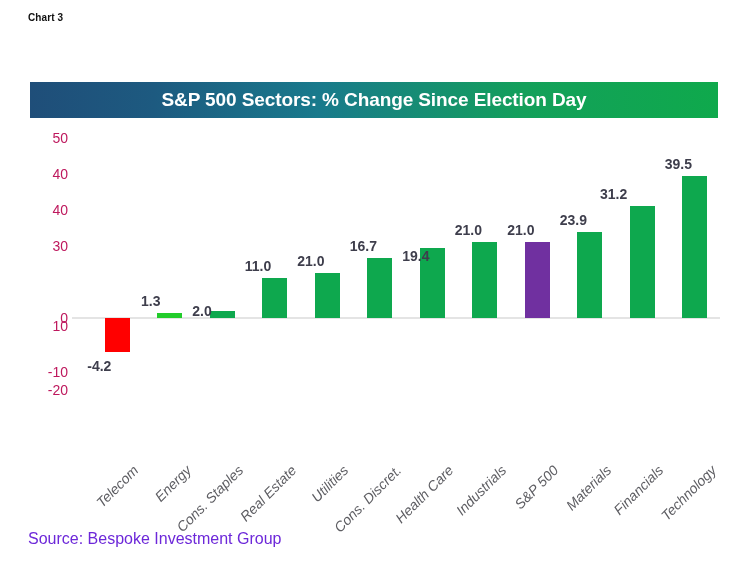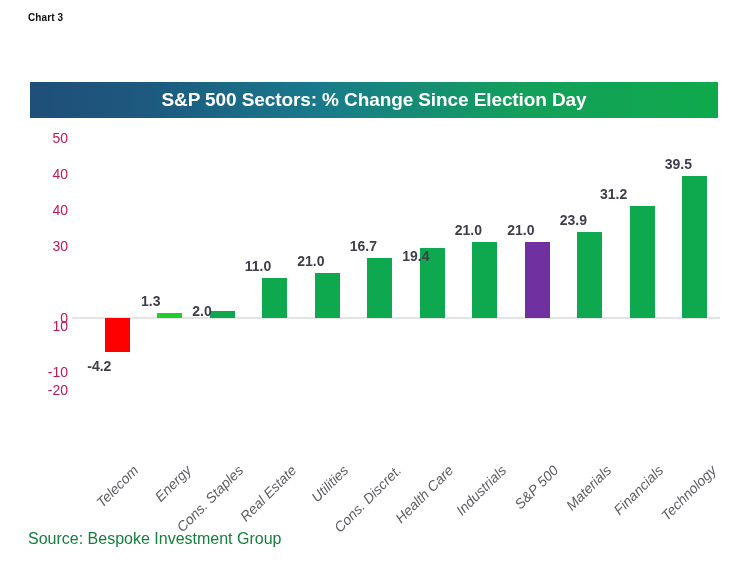--- a/index.html
+++ b/index.html
@@ -133,21 +133,21 @@
     text-align: right;
     font-style: italic;
   }
 
   
   #source-note {
     position: absolute;
     left: 28px;
     top: 530px;
     font-size: 16px;
-    color: #15803d;
+    color: #6d28d9;
   }
 </style>
 </head>
 <body>
 
 <div id="chart-label">Chart 3</div>
 
 <div id="chart-frame">
 
   <div id="chart-title-bar">

